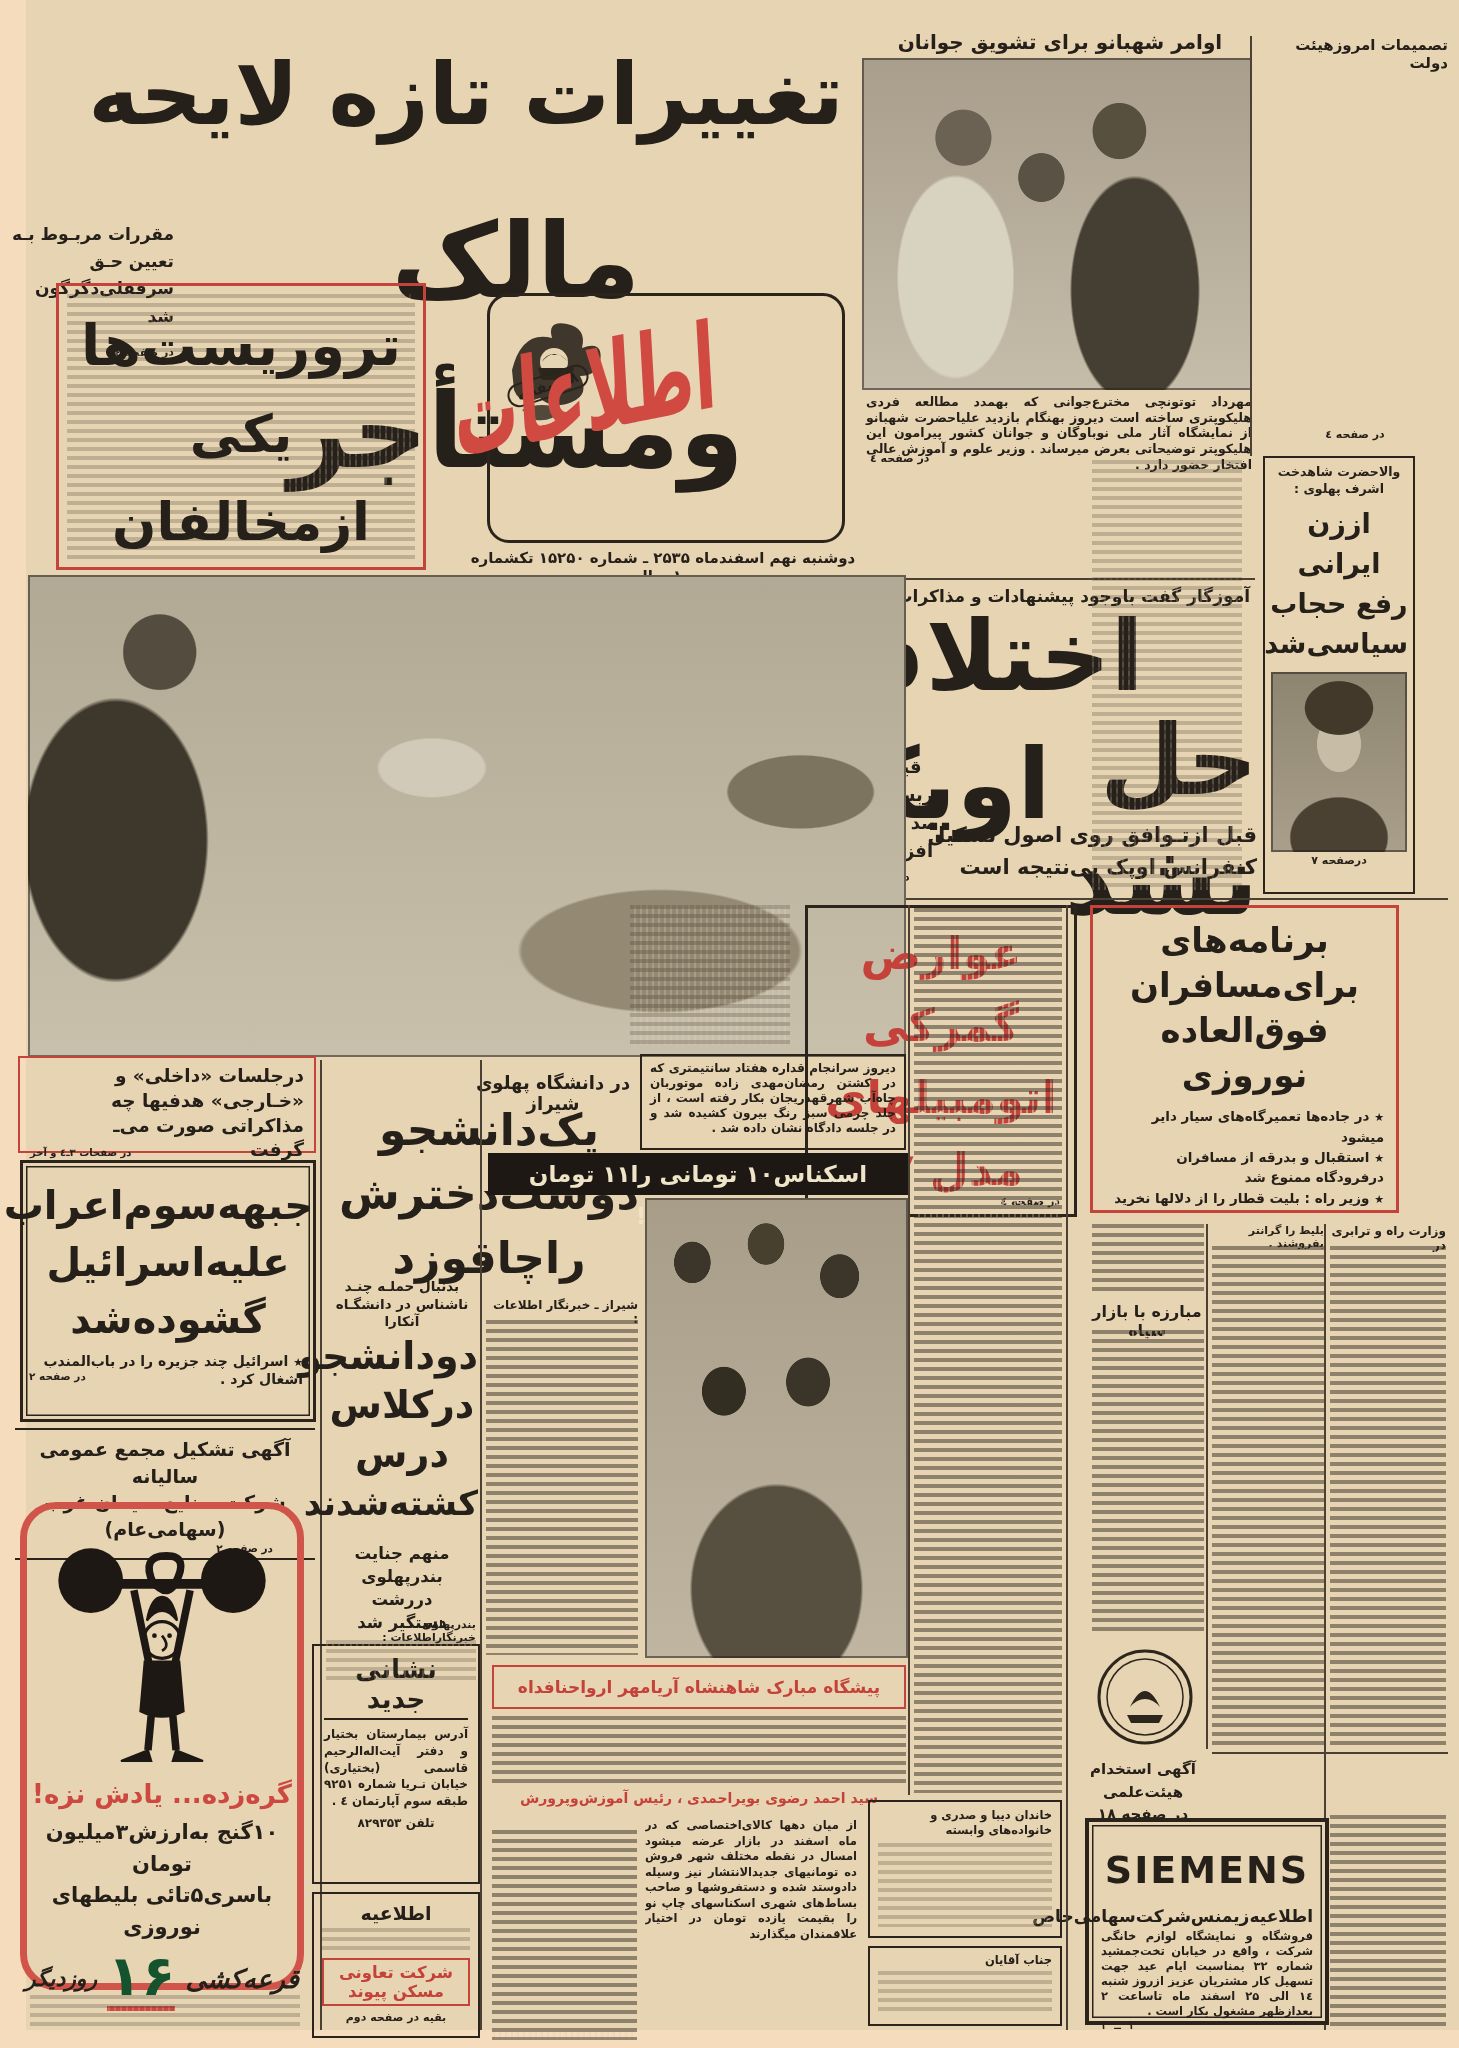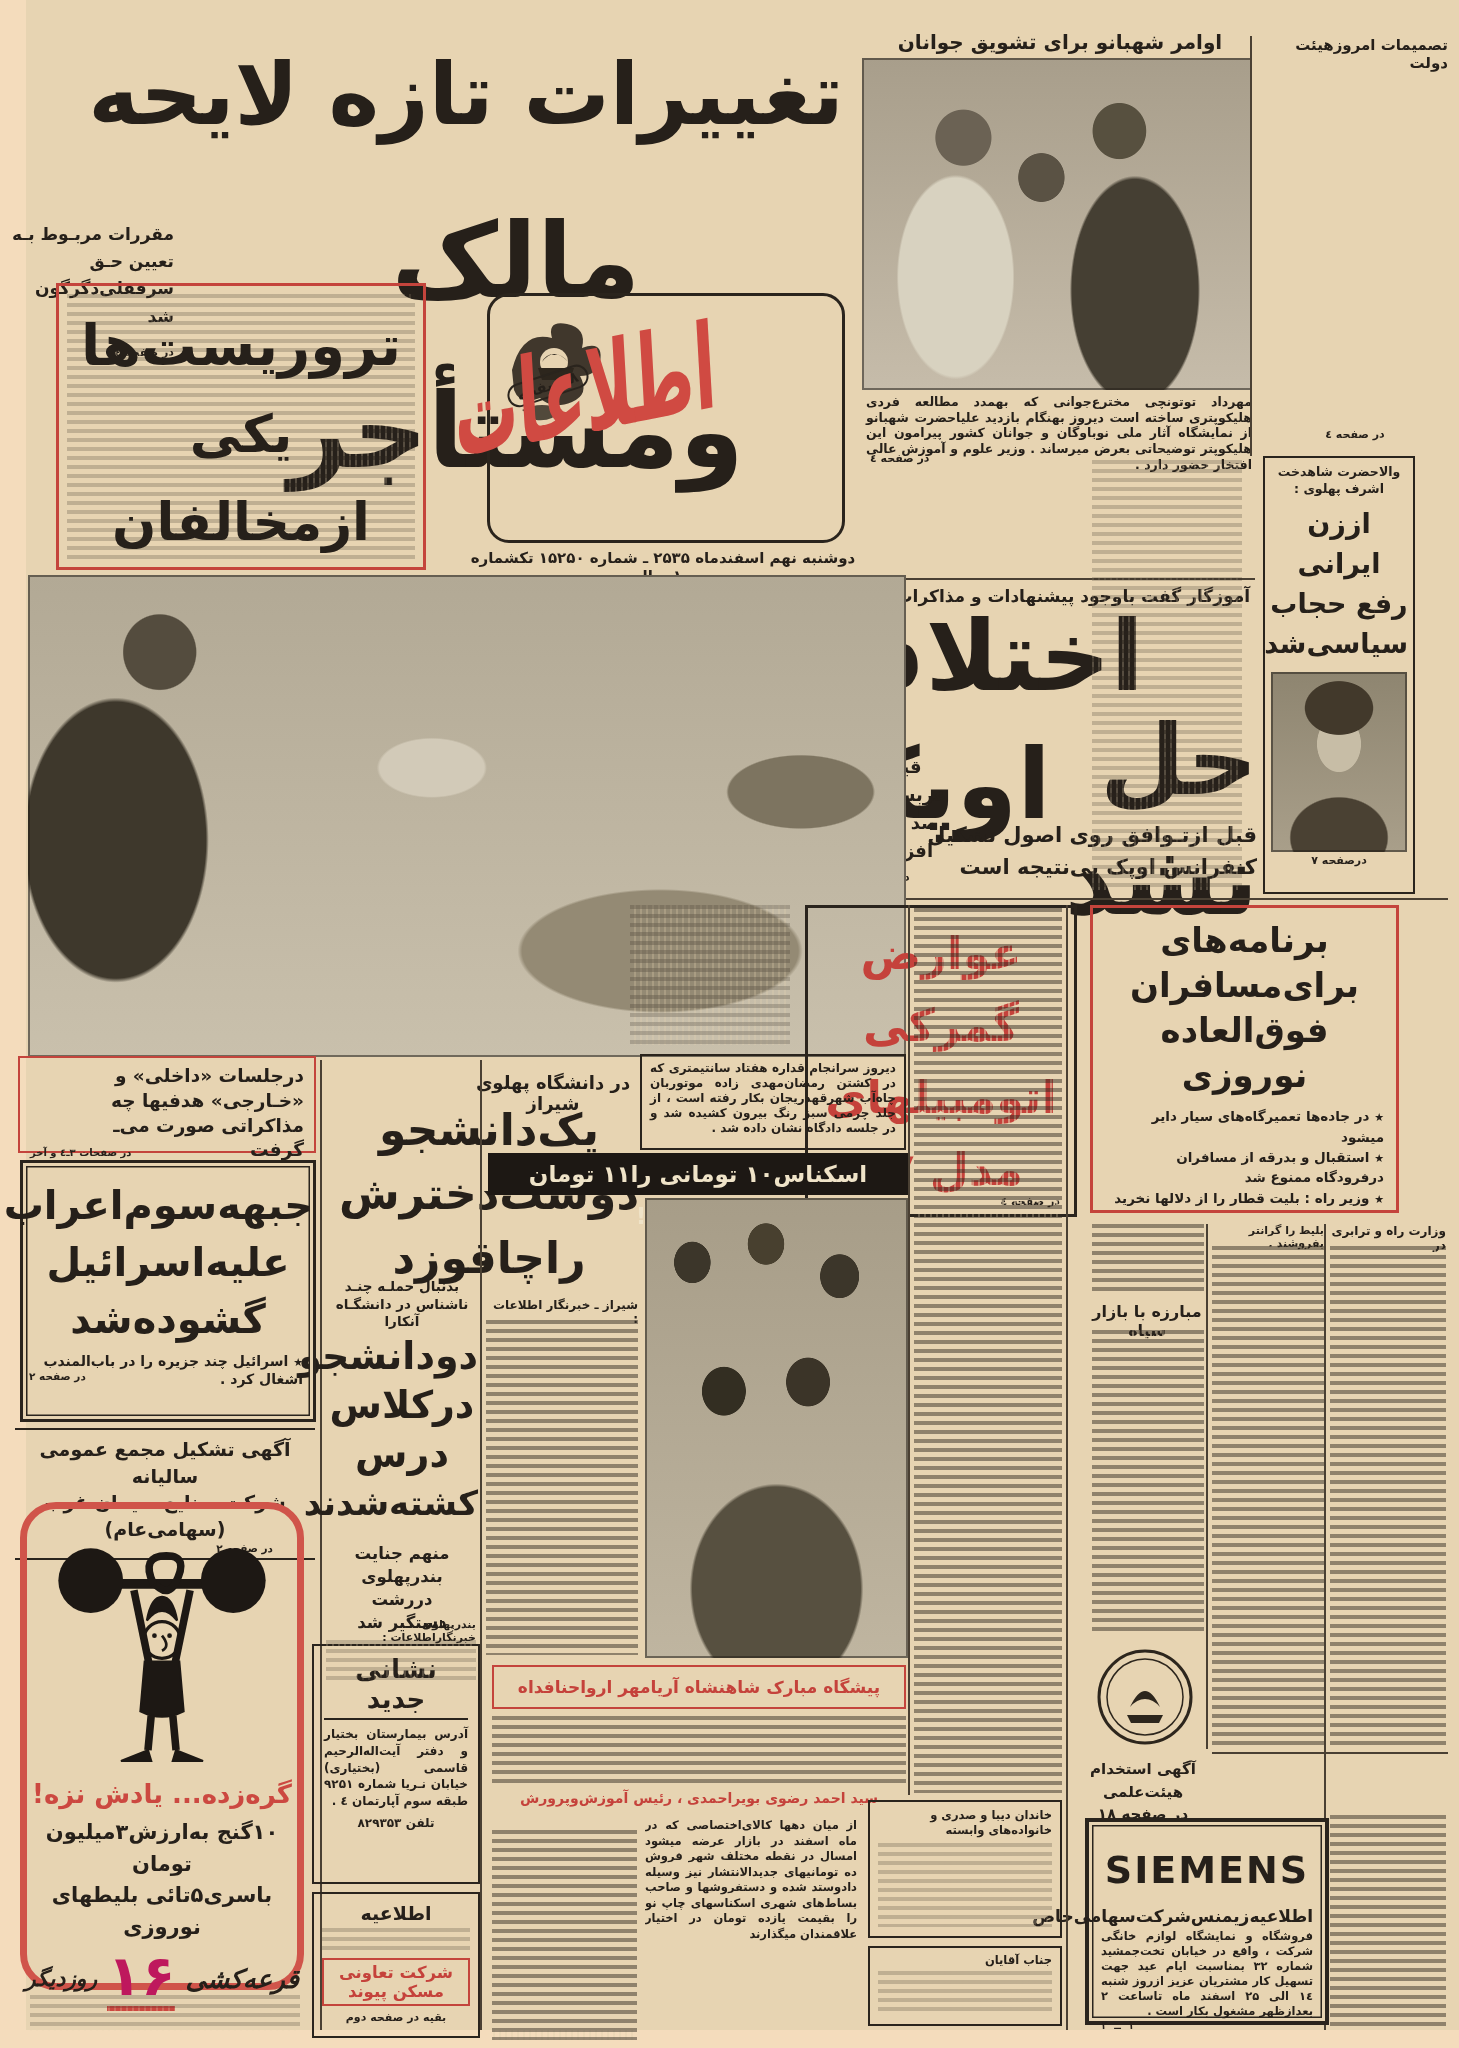--- a/index.html
+++ b/index.html
@@ -287,21 +287,21 @@
         <path d="M113 212 L138 222 L110 222 Z" stroke-width="2"></path>
       </g>
     </svg>
     <div class="b c" style="font-size:26px;color:#cc4840;margin-top:6px;">گره‌زده... یادش نزه!</div>
     <div class="b c" style="font-size:21px;line-height:1.5;margin-top:8px;">
       <div>۱۰گنج به‌ارزش۳میلیون تومان</div>
       <div>باسری۵تائی بلیطهای نوروزی</div>
     </div>
     <div style="display:flex;justify-content:center;align-items:center;gap:10px;margin-top:4px;">
       <span class="b" style="font-size:26px;font-style:italic;">قرعه‌کشی</span>
-      <span class="b" style="font-size:56px;color:#be185d;border-bottom:5px solid #cc4840;line-height:1.05;">۱۶</span>
+      <span class="b" style="font-size:56px;color:#14532d;border-bottom:5px solid #cc4840;line-height:1.05;">۱۶</span>
       <span class="b" style="font-size:22px;font-style:italic;">روزدیگر</span>
     </div>
   </div>
 
   <div class="abs" style="left:312px;top:1644px;width:168px;height:240px;border:2.5px solid #2a241d;padding:8px 10px;">
     <div class="b c" style="font-size:26px;border-bottom:2px solid #2a241d;padding-bottom:4px;margin-bottom:6px;">نشانی جدید</div>
     <div class="b j" style="font-size:12px;line-height:1.4;">آدرس بیمارستان بختیار و دفتر آیت‌اله‌الرحیم قاسمی (بختیاری) خیابان نـریا شماره ۹۲۵۱ طبقه سوم آپارتمان ٤ .</div>
     <div class="b c" style="font-size:12px;margin-top:6px;">تلفن ۸۲۹۳۵۳</div>
   </div>
 

